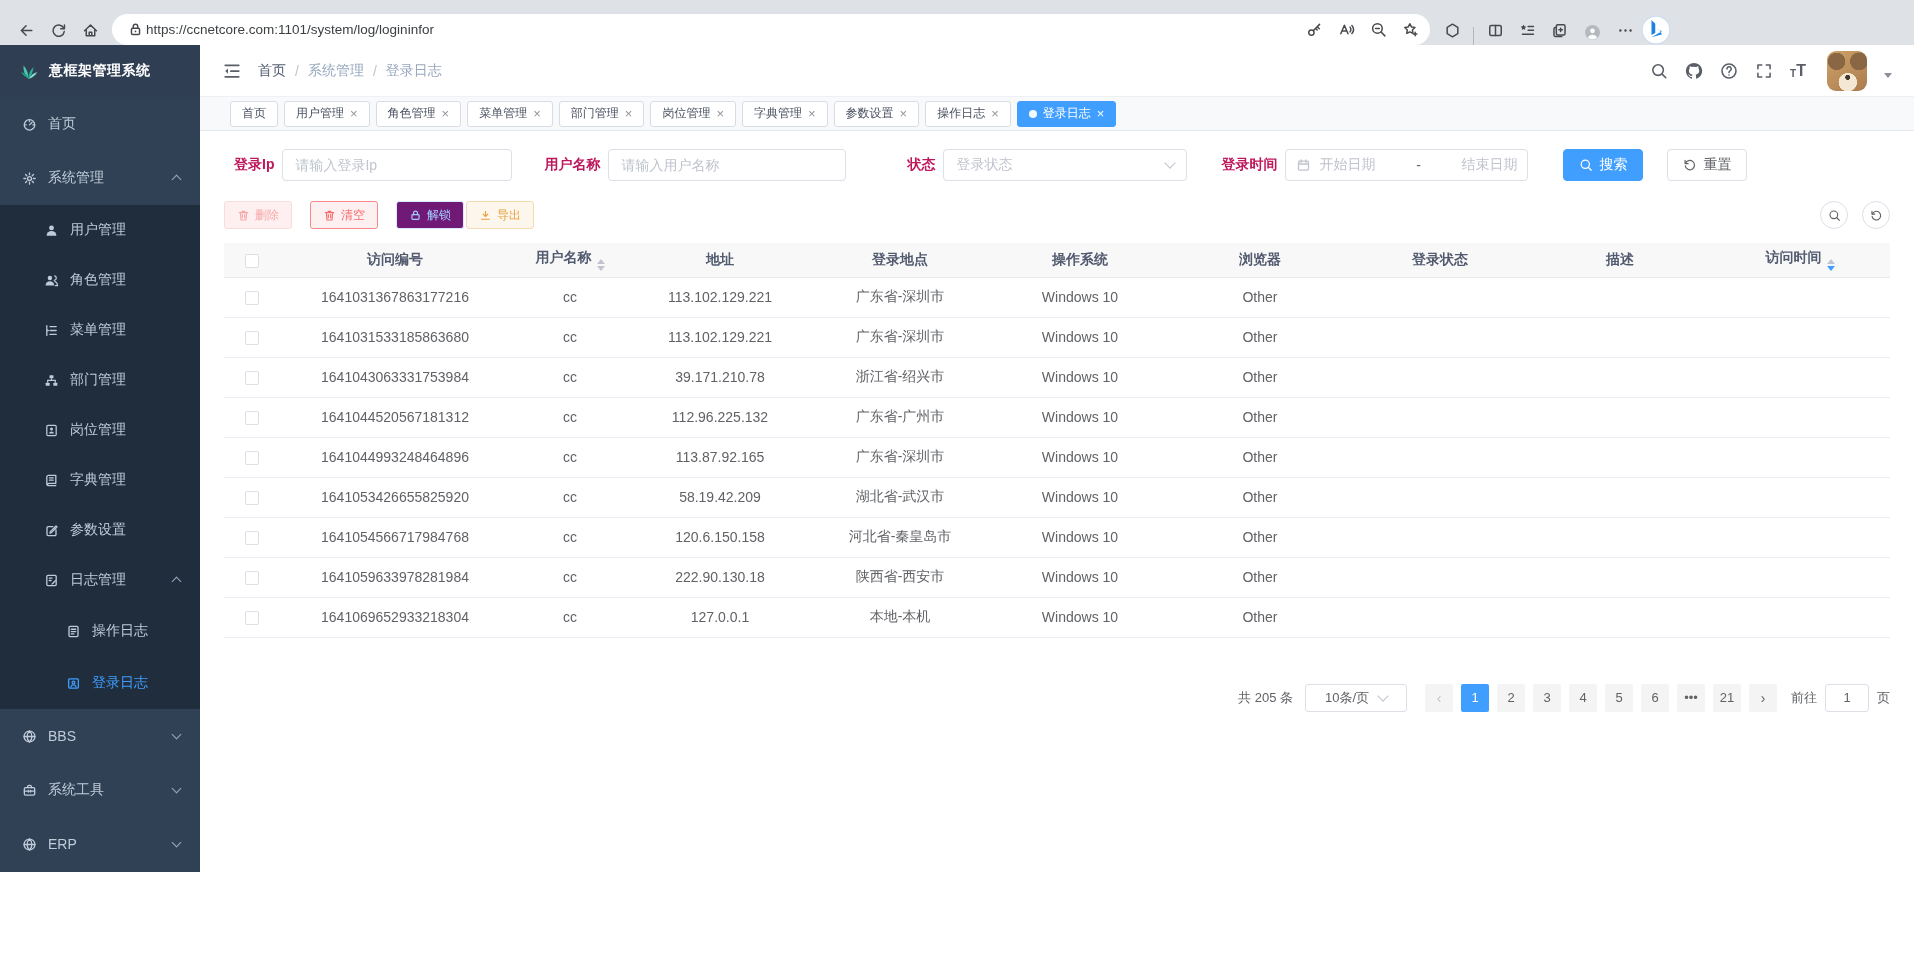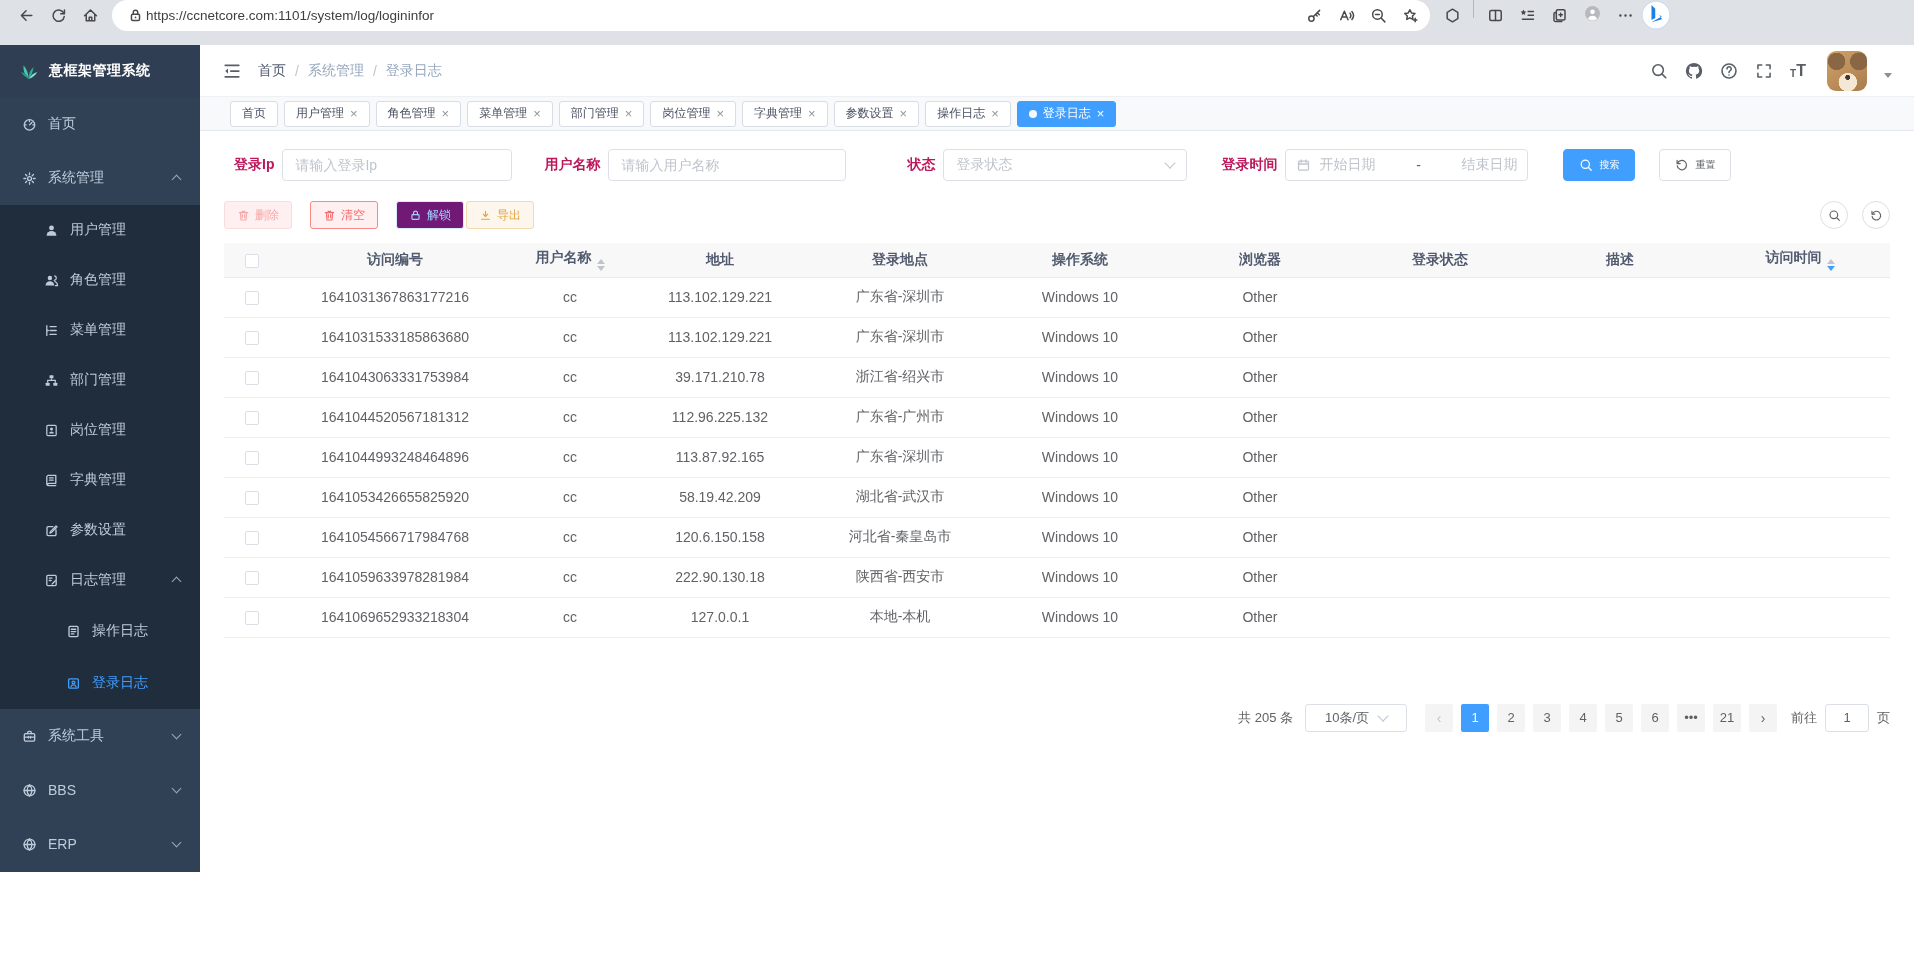--- a/index.html
+++ b/index.html
@@ -1,20 +1,20 @@
 <!DOCTYPE html>
 <html><head>
 <meta charset="utf-8">
 <style>
   *{margin:0;padding:0;box-sizing:border-box;font-family:"Liberation Sans","DejaVu Sans",sans-serif}
   html,body{width:1914px;height:977px;overflow:hidden;background:#fff}
   .screen{width:1914px;height:977px;position:relative;overflow:hidden;background:#fff}
 
   
-  .browser{height:45px;background:#dee1e6;display:flex;align-items:flex-start;padding:0 10px}
+  .browser{height:45px;background:#dee1e6;display:flex;align-items:flex-end;padding:0 10px}
   .bico{width:32px;height:30px;border-radius:6px;display:flex;align-items:center;justify-content:center;color:#47494d;flex:0 0 auto}
   .bico svg{width:17px;height:17px}
   .urlpill{width:1318px;height:31px;background:#fff;border-radius:16px;display:flex;align-items:center;padding:0 4px 0 12px;margin:0 6px;flex:0 0 auto}
   .urlpill .url{flex:1;font-size:13.5px;color:#3c4043;white-space:nowrap;overflow:hidden}
   .vsep{width:1px;height:18px;background:#b4b8bd;margin:0 5px;flex:0 0 auto}
   .avatar-browser{width:26px;height:26px;border-radius:50%;margin:0 4px}
   .bingwrap{width:30px;height:30px;display:flex;align-items:center;justify-content:center}
 
   
   .app{display:flex;height:827px}
@@ -73,21 +73,21 @@
   .filters{display:flex;align-items:center}
   .fl{font-weight:bold;font-size:14px;color:#be185d;white-space:nowrap}
   .inp{height:32px;border:1px solid #dcdfe6;border-radius:4px;background:#fff;display:flex;align-items:center;padding:4px 12px;font-size:14px;color:#606266}
   .inp input{border:none;outline:none;width:100%;font-size:14px;color:#606266}
   .inp input::placeholder{color:#bfc4cc}
   .sel-ph{color:#bfc4cc;flex:1}
   .chev{width:8px;height:8px;border-right:1.3px solid #c0c4cc;border-bottom:1.3px solid #c0c4cc;transform:rotate(45deg);margin-top:-4px;flex:0 0 8px}
   .cal{width:15px;height:15px;color:#c0c4cc;margin-right:8px;flex:0 0 15px;display:flex}
   .cal svg{width:15px;height:15px}
   .rsep{color:#606266;margin:0 12px}
-  .btn{height:32px;border-radius:4px;display:inline-flex;align-items:center;gap:6px;padding:0 15px;font-size:10px;cursor:pointer;border:1px solid transparent;white-space:nowrap}
+  .btn{height:32px;border-radius:4px;display:inline-flex;align-items:center;gap:6px;padding:0 15px;font-size:14px;cursor:pointer;border:1px solid transparent;white-space:nowrap}
   .btn svg{width:14px;height:14px}
   .btn.primary{background:#409eff;border-color:#409eff;color:#fff}
   .btn.plain{background:#fff;border-color:#dcdfe6;color:#606266}
 
   .toolbar{display:flex;align-items:center;margin-top:20px}
   .tb{height:28px;border-radius:3px;font-size:12px;display:inline-flex;align-items:center;gap:5px;padding:0 12px;border:1px solid;cursor:pointer;white-space:nowrap}
   .tb svg{width:13px;height:13px}
   .tb.del{background:#fef0f0;border-color:#fbdcdc;color:#f6a7a7;margin-right:18px}
   .tb.clr{background:#fef0f0;border-color:#f78989;color:#f56c6c;margin-right:18px}
   .tb.unl{background:#701a75;border-color:#d9ecff;color:#a0cfff;margin-right:2px}
@@ -102,21 +102,21 @@
   thead th{height:34px;background:#f8f8f9;color:#515a6e;font-size:14px;font-weight:bold;text-align:center;border-bottom:1px solid #e8eaec;white-space:nowrap}
   tbody td{height:40px;color:#606266;font-size:14px;text-align:center;border-bottom:1px solid #ebeef5;white-space:nowrap;overflow:hidden}
   .cb{display:inline-block;width:14px;height:14px;border:1px solid #dcdfe6;border-radius:2px;background:#fff;vertical-align:middle;cursor:pointer}
   .sort{display:inline-flex;flex-direction:column;margin-left:5px;vertical-align:-2px}
   .sort i{width:0;height:0;border:4px solid transparent;display:block}
   .sort .up{border-bottom:5px solid #c0c4cc;margin-bottom:2px;border-top:none}
   .sort .dn{border-top:5px solid #c0c4cc;border-bottom:none}
   .sort.desc .dn{border-top-color:#409eff}
 
   
-  .pg{display:flex;align-items:center;justify-content:flex-end;margin-top:66px;font-size:13px;color:#606266;width:1666px}
+  .pg{display:flex;align-items:center;justify-content:flex-end;margin-top:46px;font-size:13px;color:#606266;width:1666px}
   .pg .total{margin-right:12px}
   .pgsel{width:102px;height:28px;border:1px solid #dcdfe6;border-radius:3px;display:flex;align-items:center;justify-content:center;gap:10px;margin-right:14px;background:#fff;cursor:pointer}
   .pgbtn{min-width:28px;height:28px;background:#f4f4f5;border-radius:2px;display:inline-flex;align-items:center;justify-content:center;margin:0 4px;font-size:13px;color:#606266;cursor:pointer;padding:0 4px}
   .pgbtn.active{background:#409eff;color:#fff}
   .pgbtn.nav{font-size:14px}
   .pgbtn.disabled{color:#c0c4cc}
   .goto{margin-left:10px;display:flex;align-items:center;gap:8px;white-space:nowrap}
   .goto input{width:44px;height:28px;border:1px solid #dcdfe6;border-radius:3px;text-align:center;font-size:13px;color:#606266;outline:none}
 </style>
 </head>
@@ -350,35 +350,35 @@
                   <circle cx="8" cy="6.9" r="1.5"></circle>
                   <path d="M5.3 11.6a2.8 2.8 0 0 1 5.4 0"></path>
                 </svg>
               </span>
               <span>登录日志</span>
             </div>
           </div>
           <div class="mi l0">
             <span class="mico">
               <svg viewBox="0 0 16 16" fill="none" stroke="currentColor" stroke-width="1.4" stroke-linecap="round" stroke-linejoin="round">
-                <rect x="2.5" y="5" width="11" height="8" rx="1.2"></rect>
-                <path d="M6 5V3.9A1.4 1.4 0 0 1 7.4 2.5h1.2A1.4 1.4 0 0 1 10 3.9V5M2.5 8.6h11M6.8 8v1.6M9.2 8v1.6"></path>
-              </svg>
-            </span>
-            <span>系统工具</span>
+                <circle cx="8" cy="8" r="5.8"></circle>
+                <path d="M2.2 8h11.6M8 2.2c1.7 1.6 2.6 3.6 2.6 5.8S9.7 12.2 8 13.8M8 2.2C6.3 3.8 5.4 5.8 5.4 8s.9 4.2 2.6 5.8"></path>
+              </svg>
+            </span>
+            <span>BBS</span>
             <span class="mchev down"></span>
           </div>
           <div class="mi l0">
             <span class="mico">
               <svg viewBox="0 0 16 16" fill="none" stroke="currentColor" stroke-width="1.4" stroke-linecap="round" stroke-linejoin="round">
-                <circle cx="8" cy="8" r="5.8"></circle>
-                <path d="M2.2 8h11.6M8 2.2c1.7 1.6 2.6 3.6 2.6 5.8S9.7 12.2 8 13.8M8 2.2C6.3 3.8 5.4 5.8 5.4 8s.9 4.2 2.6 5.8"></path>
-              </svg>
-            </span>
-            <span>BBS</span>
+                <rect x="2.5" y="5" width="11" height="8" rx="1.2"></rect>
+                <path d="M6 5V3.9A1.4 1.4 0 0 1 7.4 2.5h1.2A1.4 1.4 0 0 1 10 3.9V5M2.5 8.6h11M6.8 8v1.6M9.2 8v1.6"></path>
+              </svg>
+            </span>
+            <span>系统工具</span>
             <span class="mchev down"></span>
           </div>
           <div class="mi l0">
             <span class="mico">
               <svg viewBox="0 0 16 16" fill="none" stroke="currentColor" stroke-width="1.4" stroke-linecap="round" stroke-linejoin="round">
                 <circle cx="8" cy="8" r="5.8"></circle>
                 <path d="M2.2 8h11.6M8 2.2c1.7 1.6 2.6 3.6 2.6 5.8S9.7 12.2 8 13.8M8 2.2C6.3 3.8 5.4 5.8 5.4 8s.9 4.2 2.6 5.8"></path>
               </svg>
             </span>
             <span>ERP</span>

